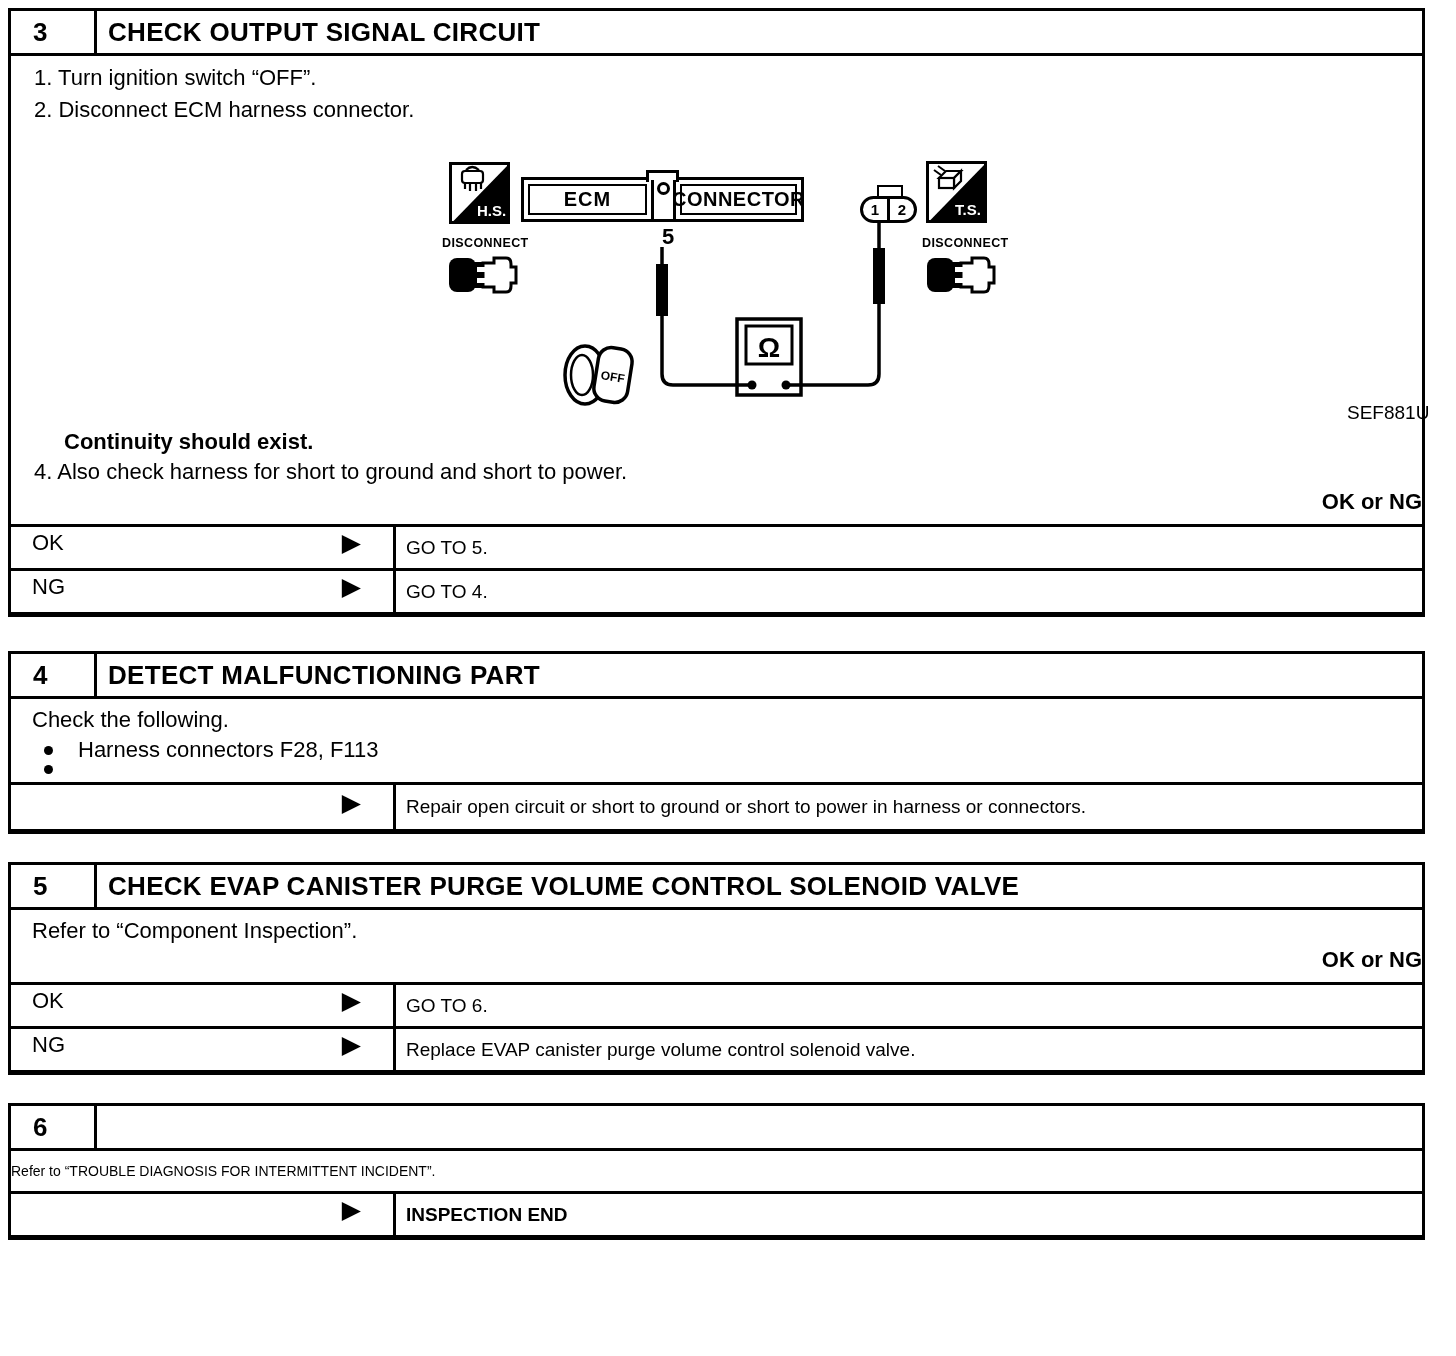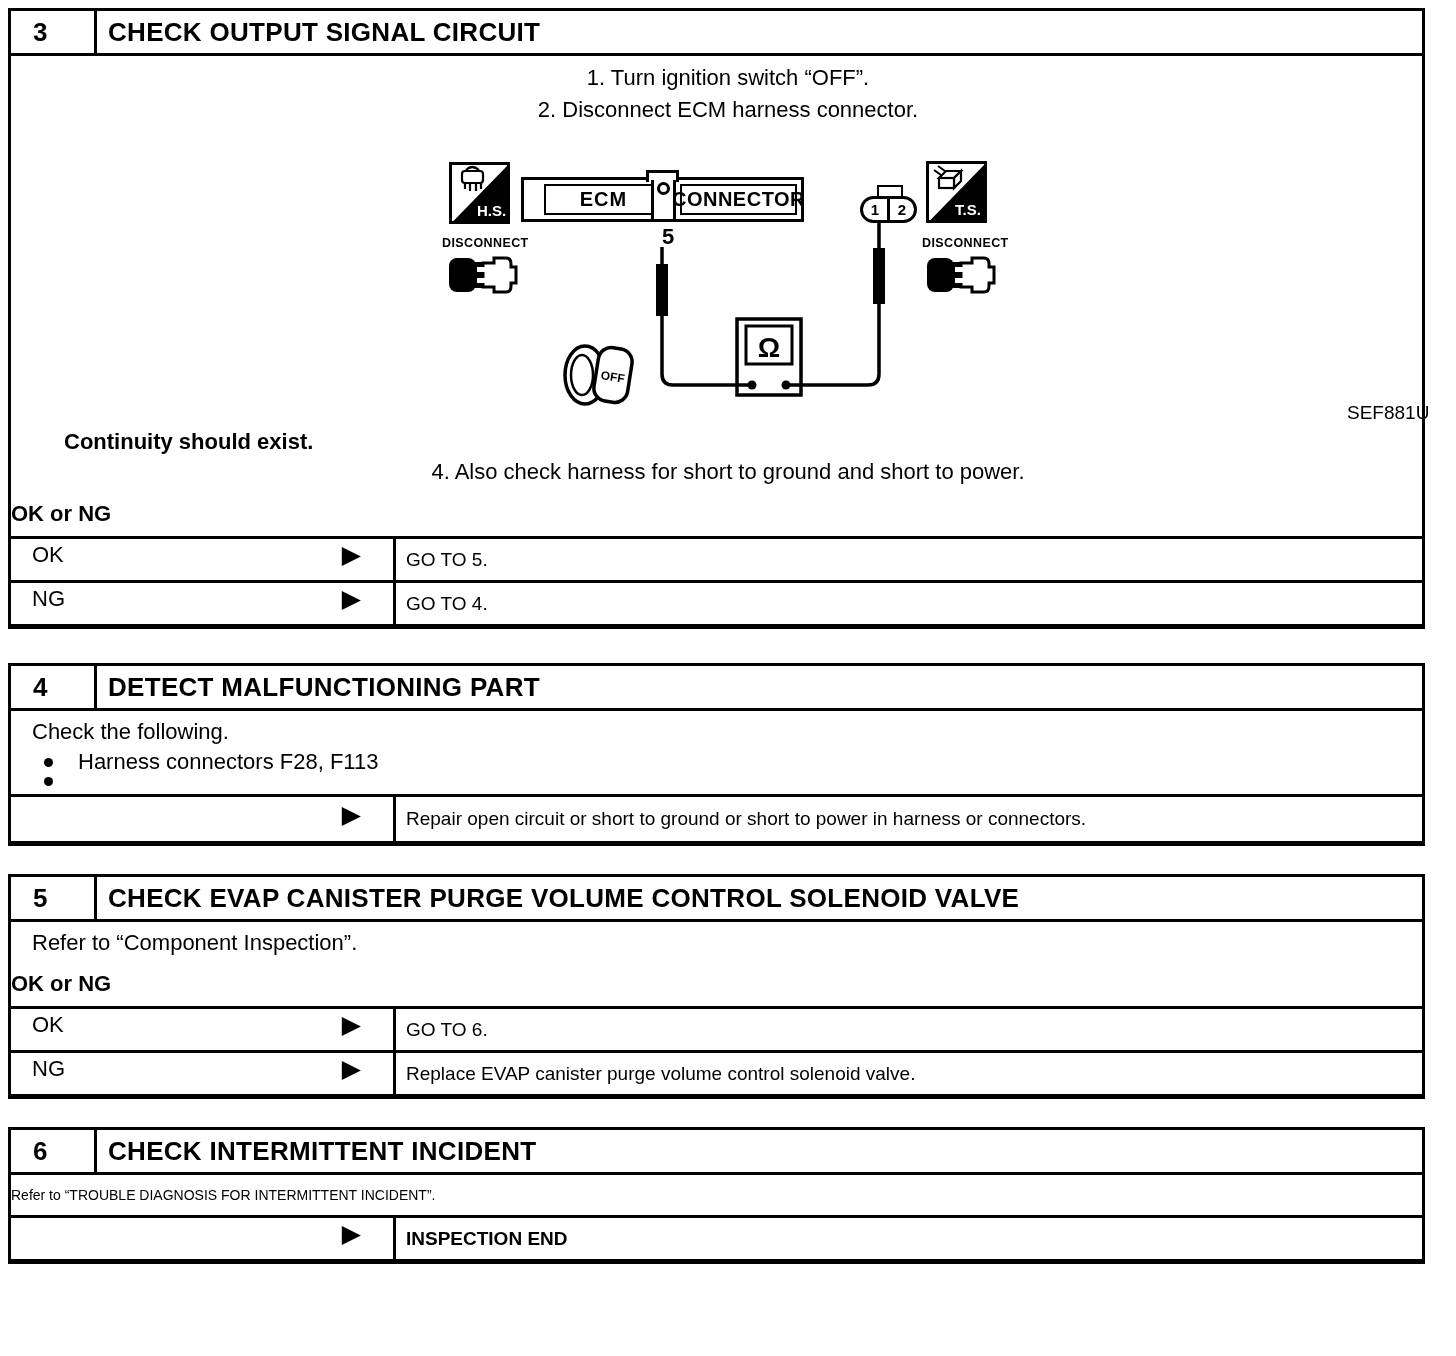--- a/index.html
+++ b/index.html
@@ -19,23 +19,23 @@
     width:86px; flex:none; border-right:3px solid #000;
     display:flex; align-items:center; padding-left:22px;
     font-weight:bold; font-size:26px;
   }
   .proc-title {
     flex:1; display:flex; align-items:center; padding-left:11px;
     font-weight:bold; font-size:26px; letter-spacing:0.3px;
   }
 
   .proc-body { padding:6px 0 8px; font-size:22px; }
-  .step-line { margin-left:23px; line-height:32px;text-align:center; }
+  .step-line { margin-left:23px; line-height:32px; }
   .note-bold { margin-left:53px; font-weight:bold; line-height:28px; margin-top:6px; }
-  .decision { text-align:left; font-weight:bold; margin-top:12px; line-height:28px; }
+  .decision { text-align:right; font-weight:bold; line-height:28px; }
   .intro-line { margin-left:21px; line-height:30px; }
   .bullet-line { margin-left:33px; line-height:30px; display:flex; align-items:center;gap:12px; }
   .bullet-dot { width:9px; height:9px; background:#000; border-radius:50%; flex:none; margin-right:13px; }
 
   .outcome-row { display:flex; border-top:3px solid #000; height:44px; align-items:stretch; }
   .outcome-row.tall { height:47px; }
   .outcome-left {
     width:385px; flex:none; border-right:3px solid #000;
     display:flex; align-items:center; justify-content:space-between;
     padding:0 32px 10px 21px; font-size:22px;
@@ -55,21 +55,21 @@
 
   .ecm-box { left:510px; top:25px; width:283px; height:45px; border:3px solid #000; background:#fff; }
   .ecm-tab { position:absolute; left:122px; top:-10px; width:33px; height:12px;
              border:3px solid #000; border-bottom:none; background:#fff; }
   .ecm-divider { position:absolute; left:127px; top:0; bottom:0; width:25px;
              border-left:3px solid #000; border-right:3px solid #000; background:#fff; z-index:2; }
   .ecm-circle { width:13px; height:13px; border:3px solid #000; border-radius:50%; margin:2px auto 0; }
   .ecm-cell { position:absolute; top:4px; bottom:4px; border:2.5px solid #000;
              display:flex; align-items:center; justify-content:center;
              font-weight:bold; font-size:20px; letter-spacing:1px; }
-  .ecm-left { left:20px; width:119px; }
+  .ecm-left { left:4px; width:119px; }
   .ecm-right { left:156px; right:4px; letter-spacing:0.5px; }
 
   .t5 { left:645px; top:72px; width:24px; text-align:center; font-size:22px; font-weight:bold; }
 
   .pill { left:849px; top:44px; width:57px; height:27px; border:3px solid #000;
           border-radius:14px; background:#fff; display:flex; z-index:2; }
   .pill-cell { flex:1; display:flex; align-items:center; justify-content:center;
           font-size:15px; font-weight:bold; }
   .pill-cell-2 { border-left:3px solid #000; }
   .xbox { left:866px; top:33px; width:26px; height:14px; border:2.5px solid #000; background:#fff; z-index:1; }
@@ -258,21 +258,20 @@
         <span>NG</span>
         <span class="arrow">▶</span>
       </div>
       <div class="outcome-right">Replace EVAP canister purge volume control solenoid valve.</div>
     </div>
   </section>
 
   <section class="proc-box">
     <div class="proc-header">
       <div class="proc-num">6</div>
-      <div class="proc-title">CHECK INTERMITTENT INCIDENT</div>
     </div>
     <div class="refer-row">Refer to “TROUBLE DIAGNOSIS FOR INTERMITTENT INCIDENT”.</div>
     <div class="outcome-row">
       <div class="outcome-left">
         <span></span>
         <span class="arrow">▶</span>
       </div>
       <div class="outcome-right bold">INSPECTION END</div>
     </div>
   </section>

